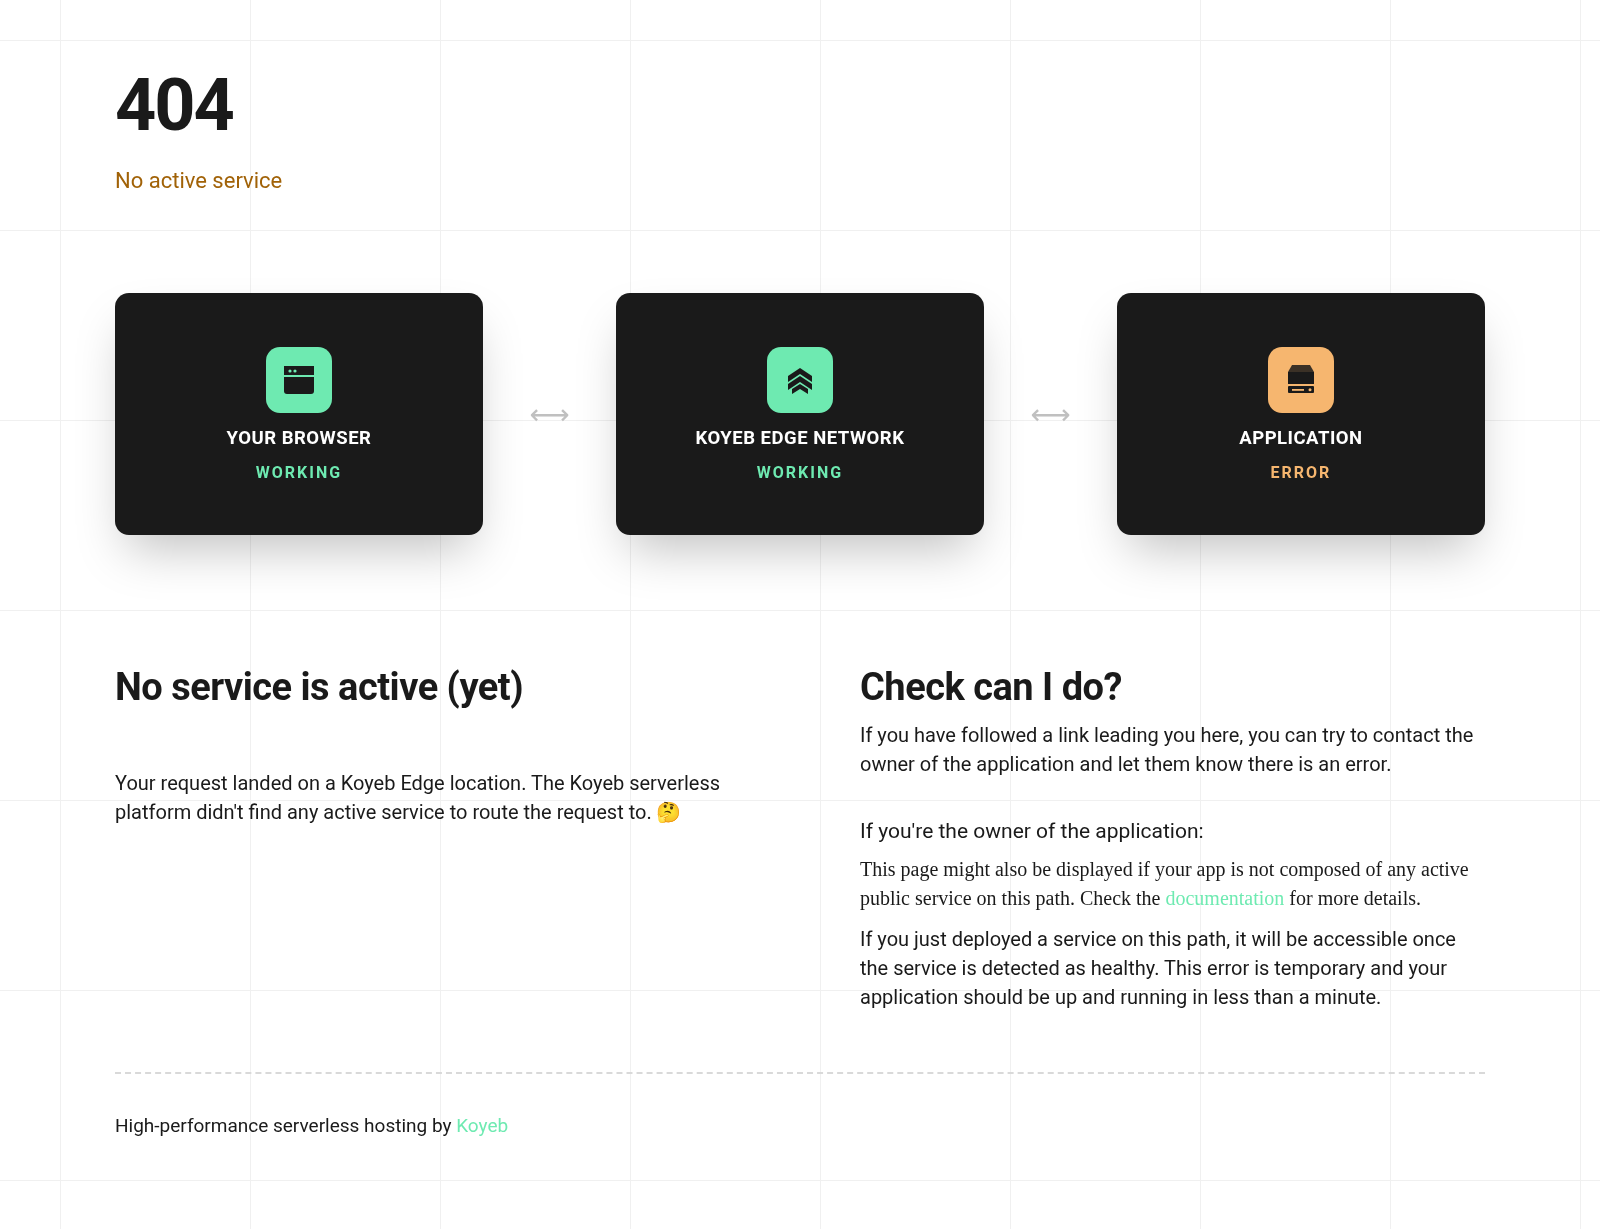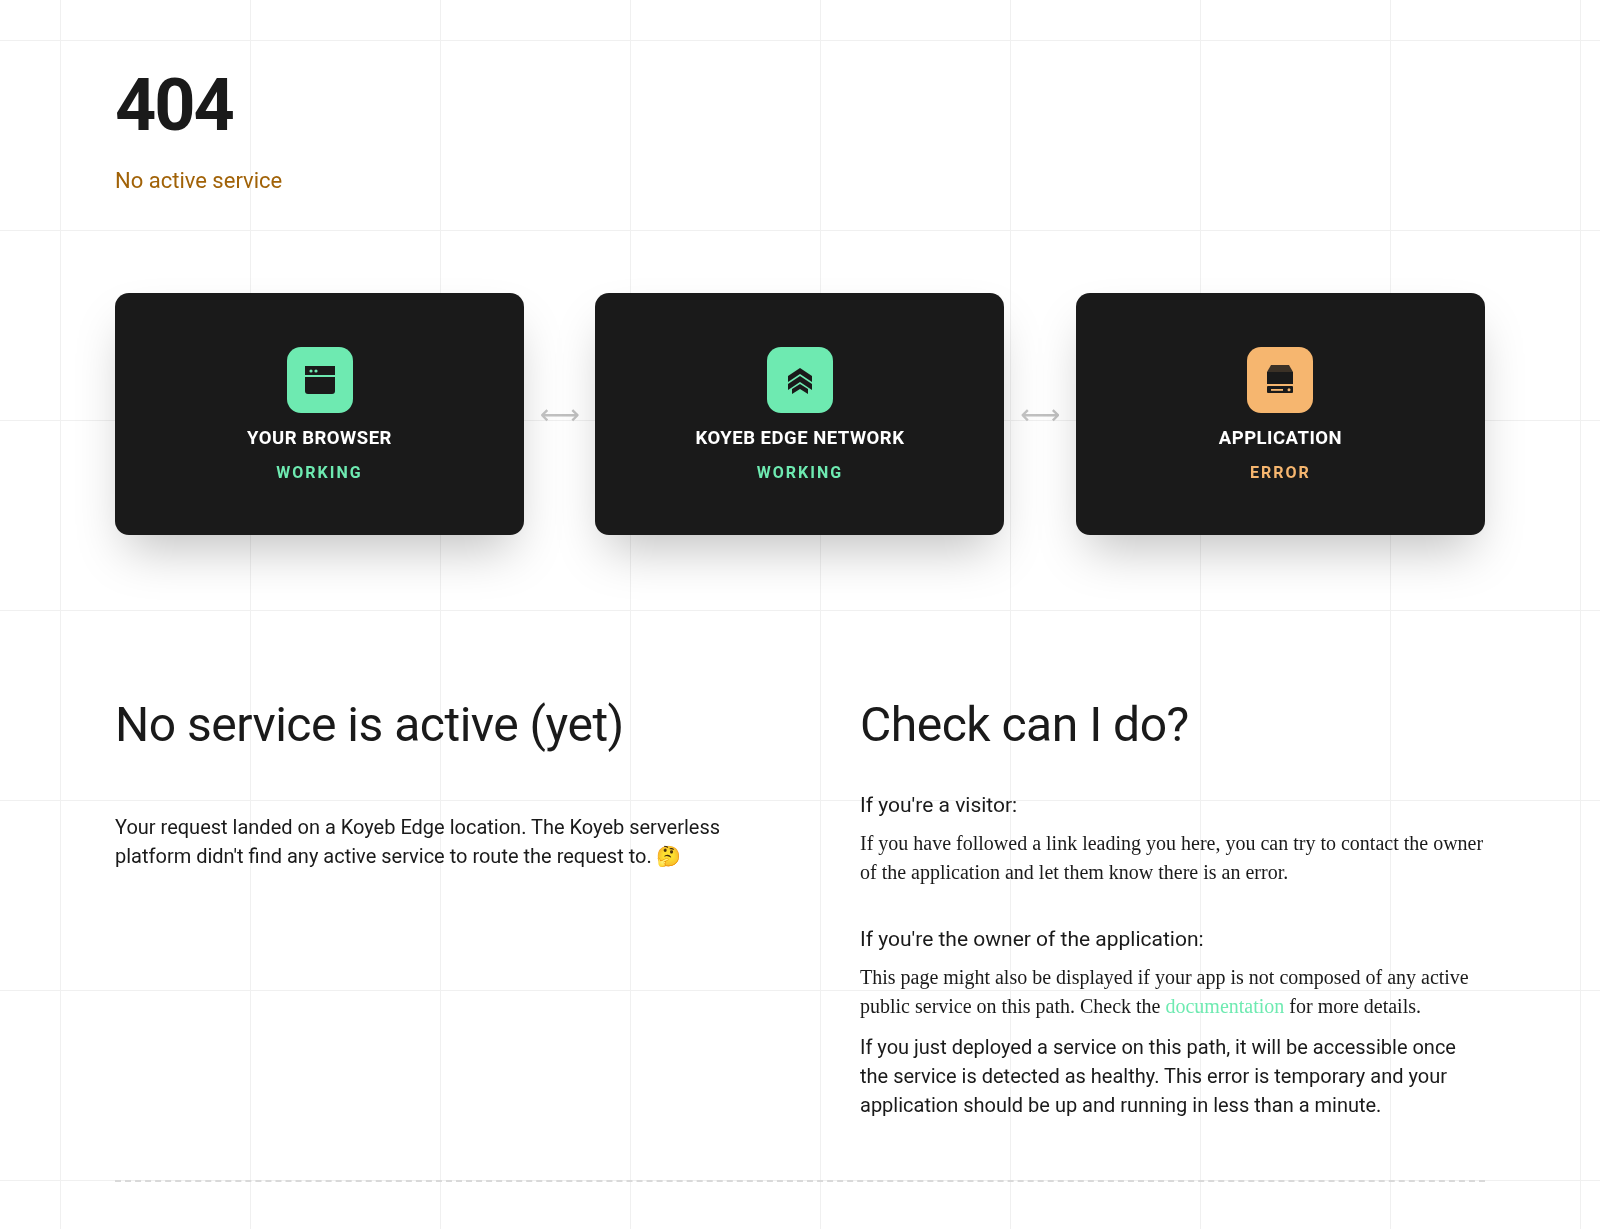--- a/index.html
+++ b/index.html
@@ -43,21 +43,21 @@
     color: #a16207;
     margin-top: 26px;
   }
   .cards-row {
     margin-top: 100px;
     display: flex;
     align-items: center;
     justify-content: space-between;
   }
   .card {
-    width: 409px;
+    width: 368px;
     height: 242px;
     background: #1a1a1a;
     border-radius: 14px;
     box-shadow: 0 25px 50px -12px rgba(0,0,0,0.25);
     display: flex;
     flex-direction: column;
     align-items: center;
     justify-content: center;
     gap: 14px;
   }
@@ -90,25 +90,24 @@
     color: #c0c0c0;
     font-size: 28px;
   }
   .columns {
     margin-top: 130px;
     display: grid;
     grid-template-columns: 1fr 1fr;
     gap: 120px;
   }
   .col h2 {
-    font-size: 48px;
-    font-weight: 400;
+    font-size: 38px;
+    font-weight: 700;
     letter-spacing: -0.5px;
     color: #1a1a1a;
-    margin-top: 31px;
   }
   .col h3 {
     font-size: 21px;
     font-weight: 400;
     margin-top: 40px;
     color: #1a1a1a;
   }
   .col h3 + p { margin-top: 12px; font-family: Liberation Serif, serif; }
   .col p {
     font-size: 20px;
@@ -190,26 +189,28 @@
 
   </div>
 
   <div class="columns">
     <div class="col">
       <h2>No service is active (yet)</h2>
       <p>Your request landed on a Koyeb Edge location. The Koyeb serverless platform didn't find any active service to route the request to. 🤔</p>
     </div>
     <div class="col">
       <h2>Check can I do?</h2>
-      <h3>If you're a visitor:</h3>
       <p class="tight">If you have followed a link leading you here, you can try to contact the owner of the application and let them know there is an error.</p>
       <h3>If you're the owner of the application:</h3>
       <p class="tight">
         <span>This page might also be displayed if your app is not composed of any active public service on this path. Check the </span><a href="#" class="doclink">documentation</a><span> for more details.</span>
       </p>
       <p class="tight">If you just deployed a service on this path, it will be accessible once the service is detected as healthy. This error is temporary and your application should be up and running in less than a minute.</p>
     </div>
   </div>
 
   <hr class="dashed">
 
+  <div class="footer">
+    <span>High-performance serverless hosting by </span><a href="#">Koyeb</a>
+  </div>
 
 </div>
 
 </body></html>

